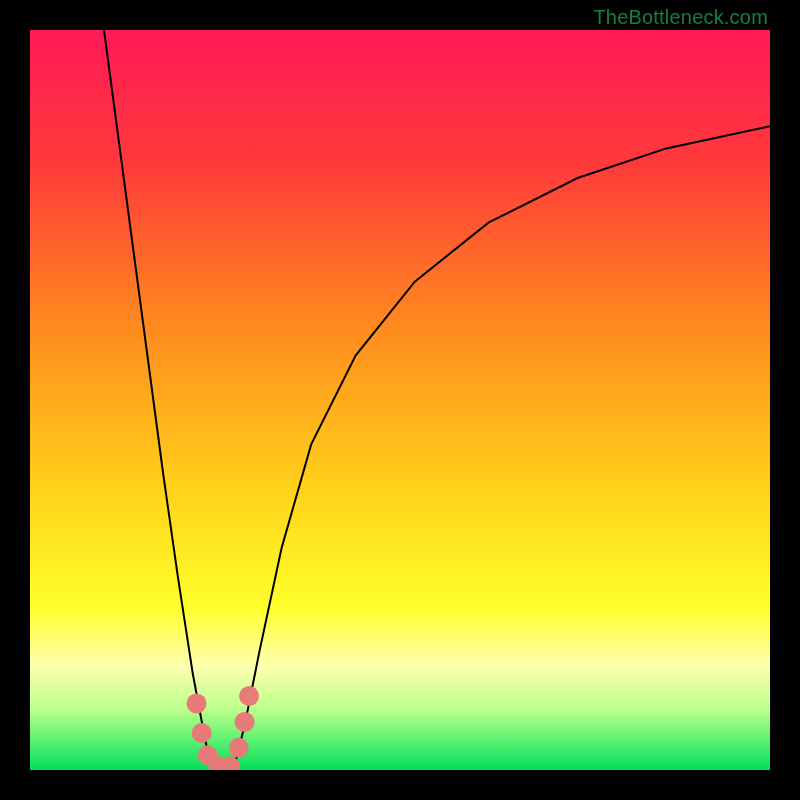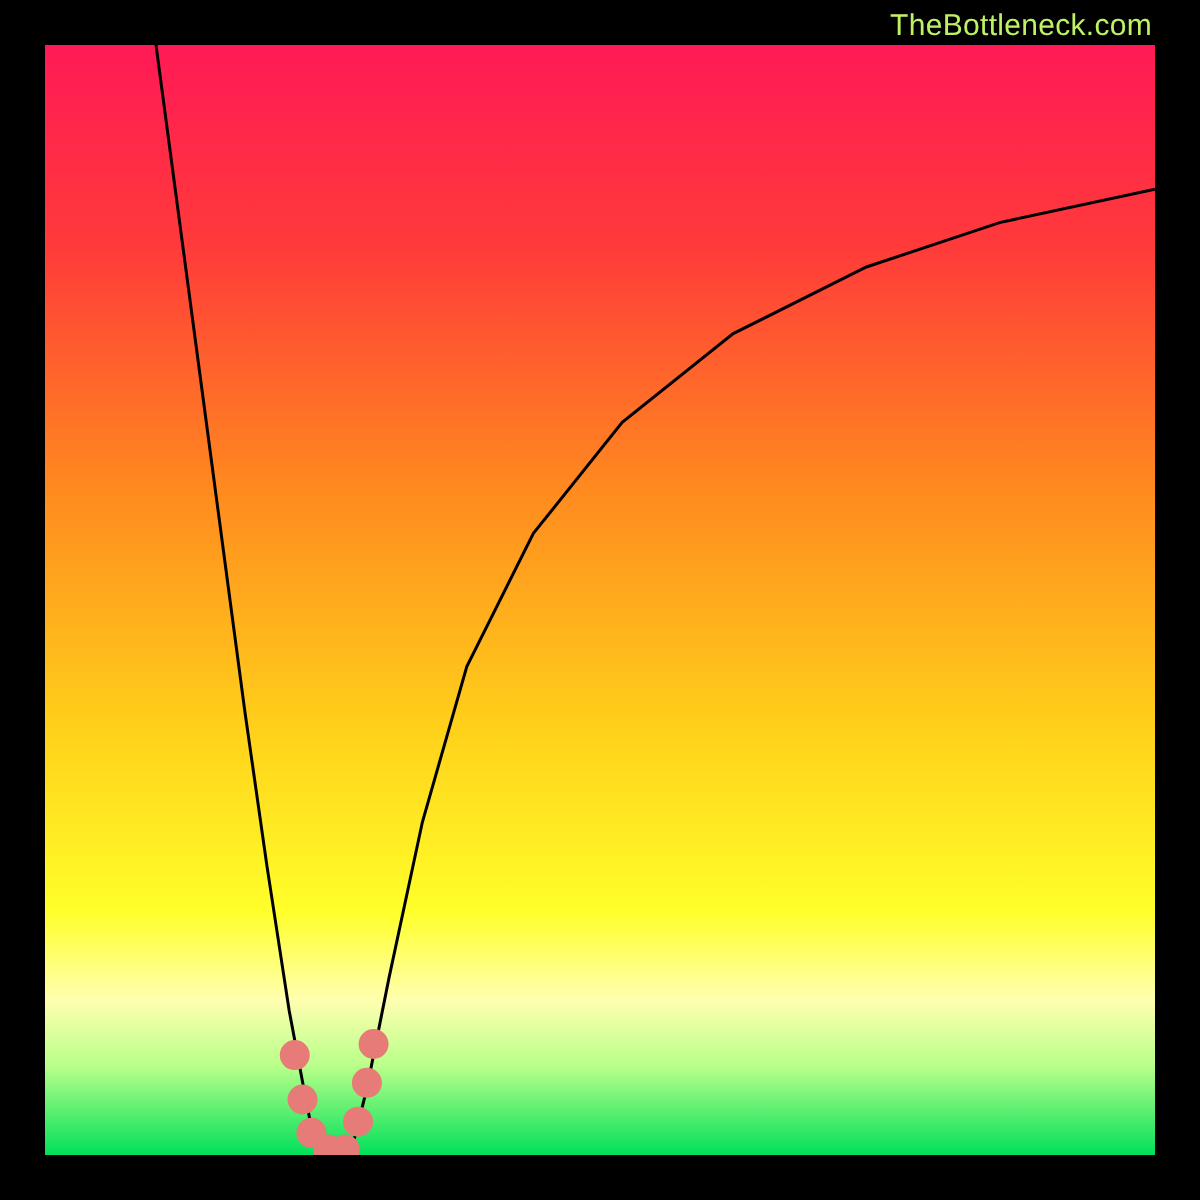--- a/index.html
+++ b/index.html
@@ -1,17 +1,17 @@
 <!DOCTYPE html>
 <html><head>
 <meta charset="utf-8">
 <style>
 html,body{margin:0;padding:0;width:800px;height:800px;background:#000;overflow:hidden;font-family:Arial,Helvetica,sans-serif}
 .frame{position:absolute;left:30px;top:30px;width:740px;height:740px}
-.watermark{position:absolute;right:32px;top:6px;color:#bef264;font-size:20px;font-weight:400;letter-spacing:.2px}
+.watermark{position:absolute;right:32px;top:6px;color:#15803d;font-size:20px;font-weight:400;letter-spacing:.2px}
 svg{position:absolute;left:0;top:0}
 </style>
 </head>
 <body>
 
 <div class="watermark">TheBottleneck.com</div>
 
 <div class="frame">
 <svg width="740" height="740" viewBox="0 0 740 740">
   <defs>

